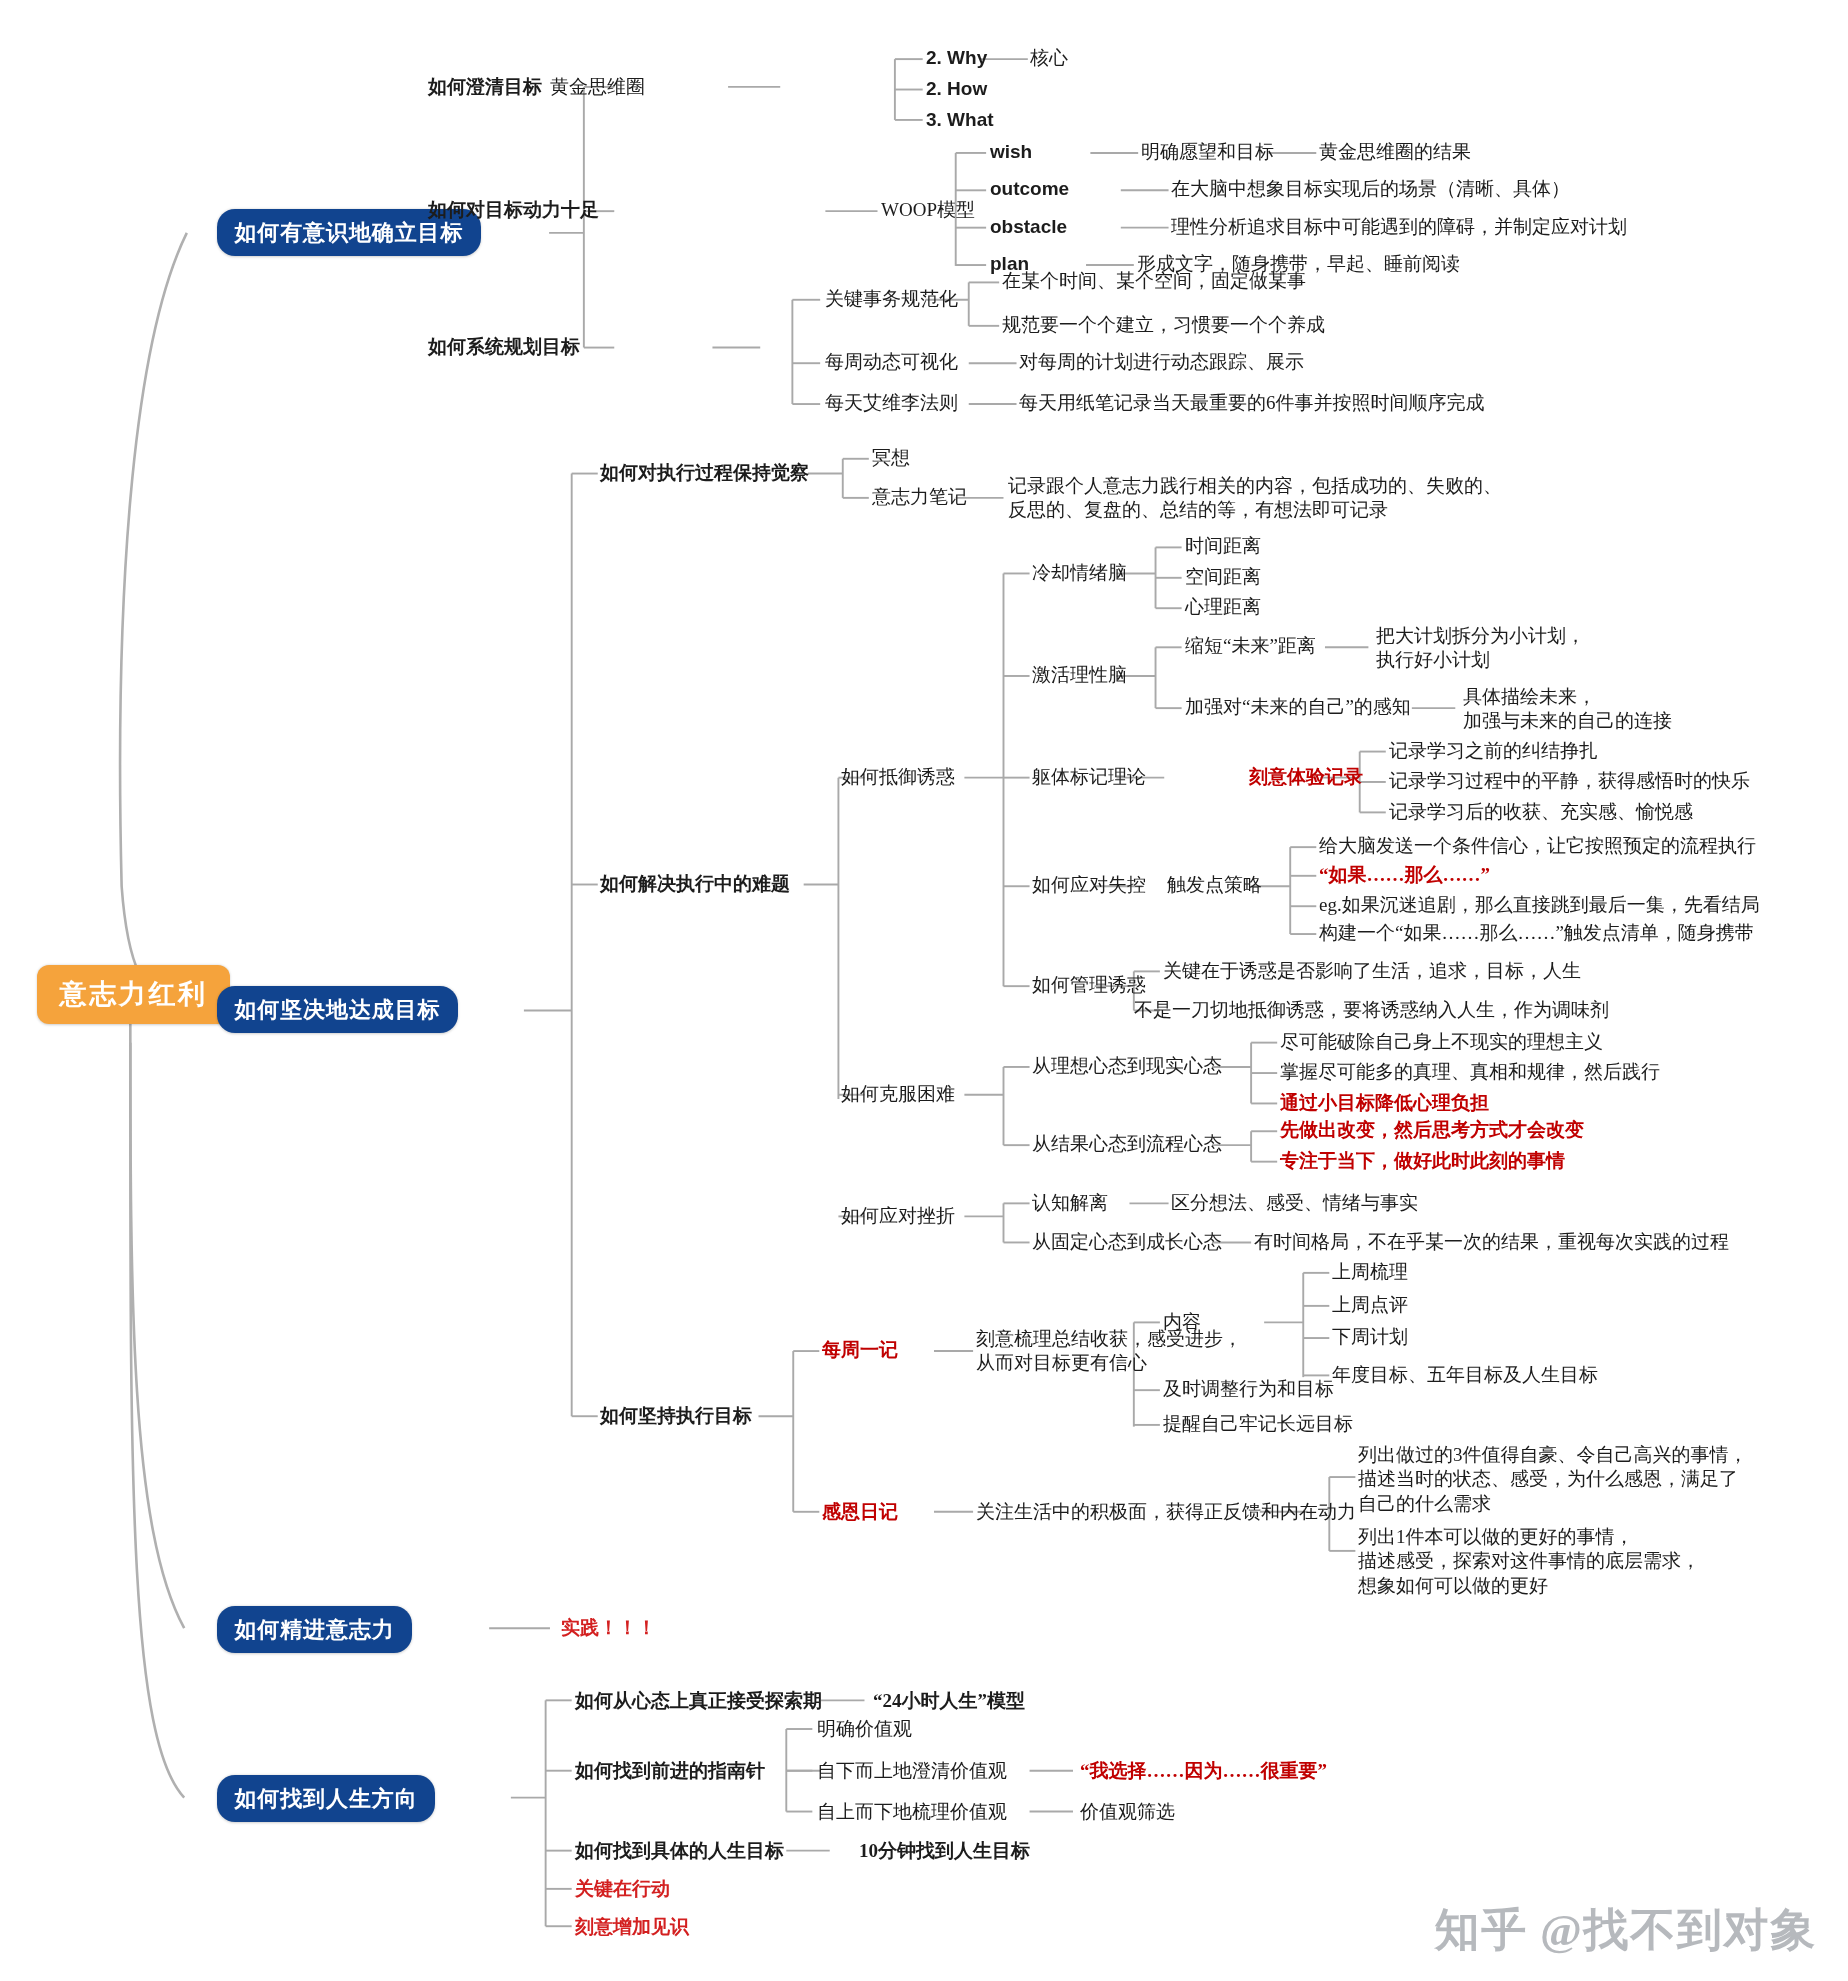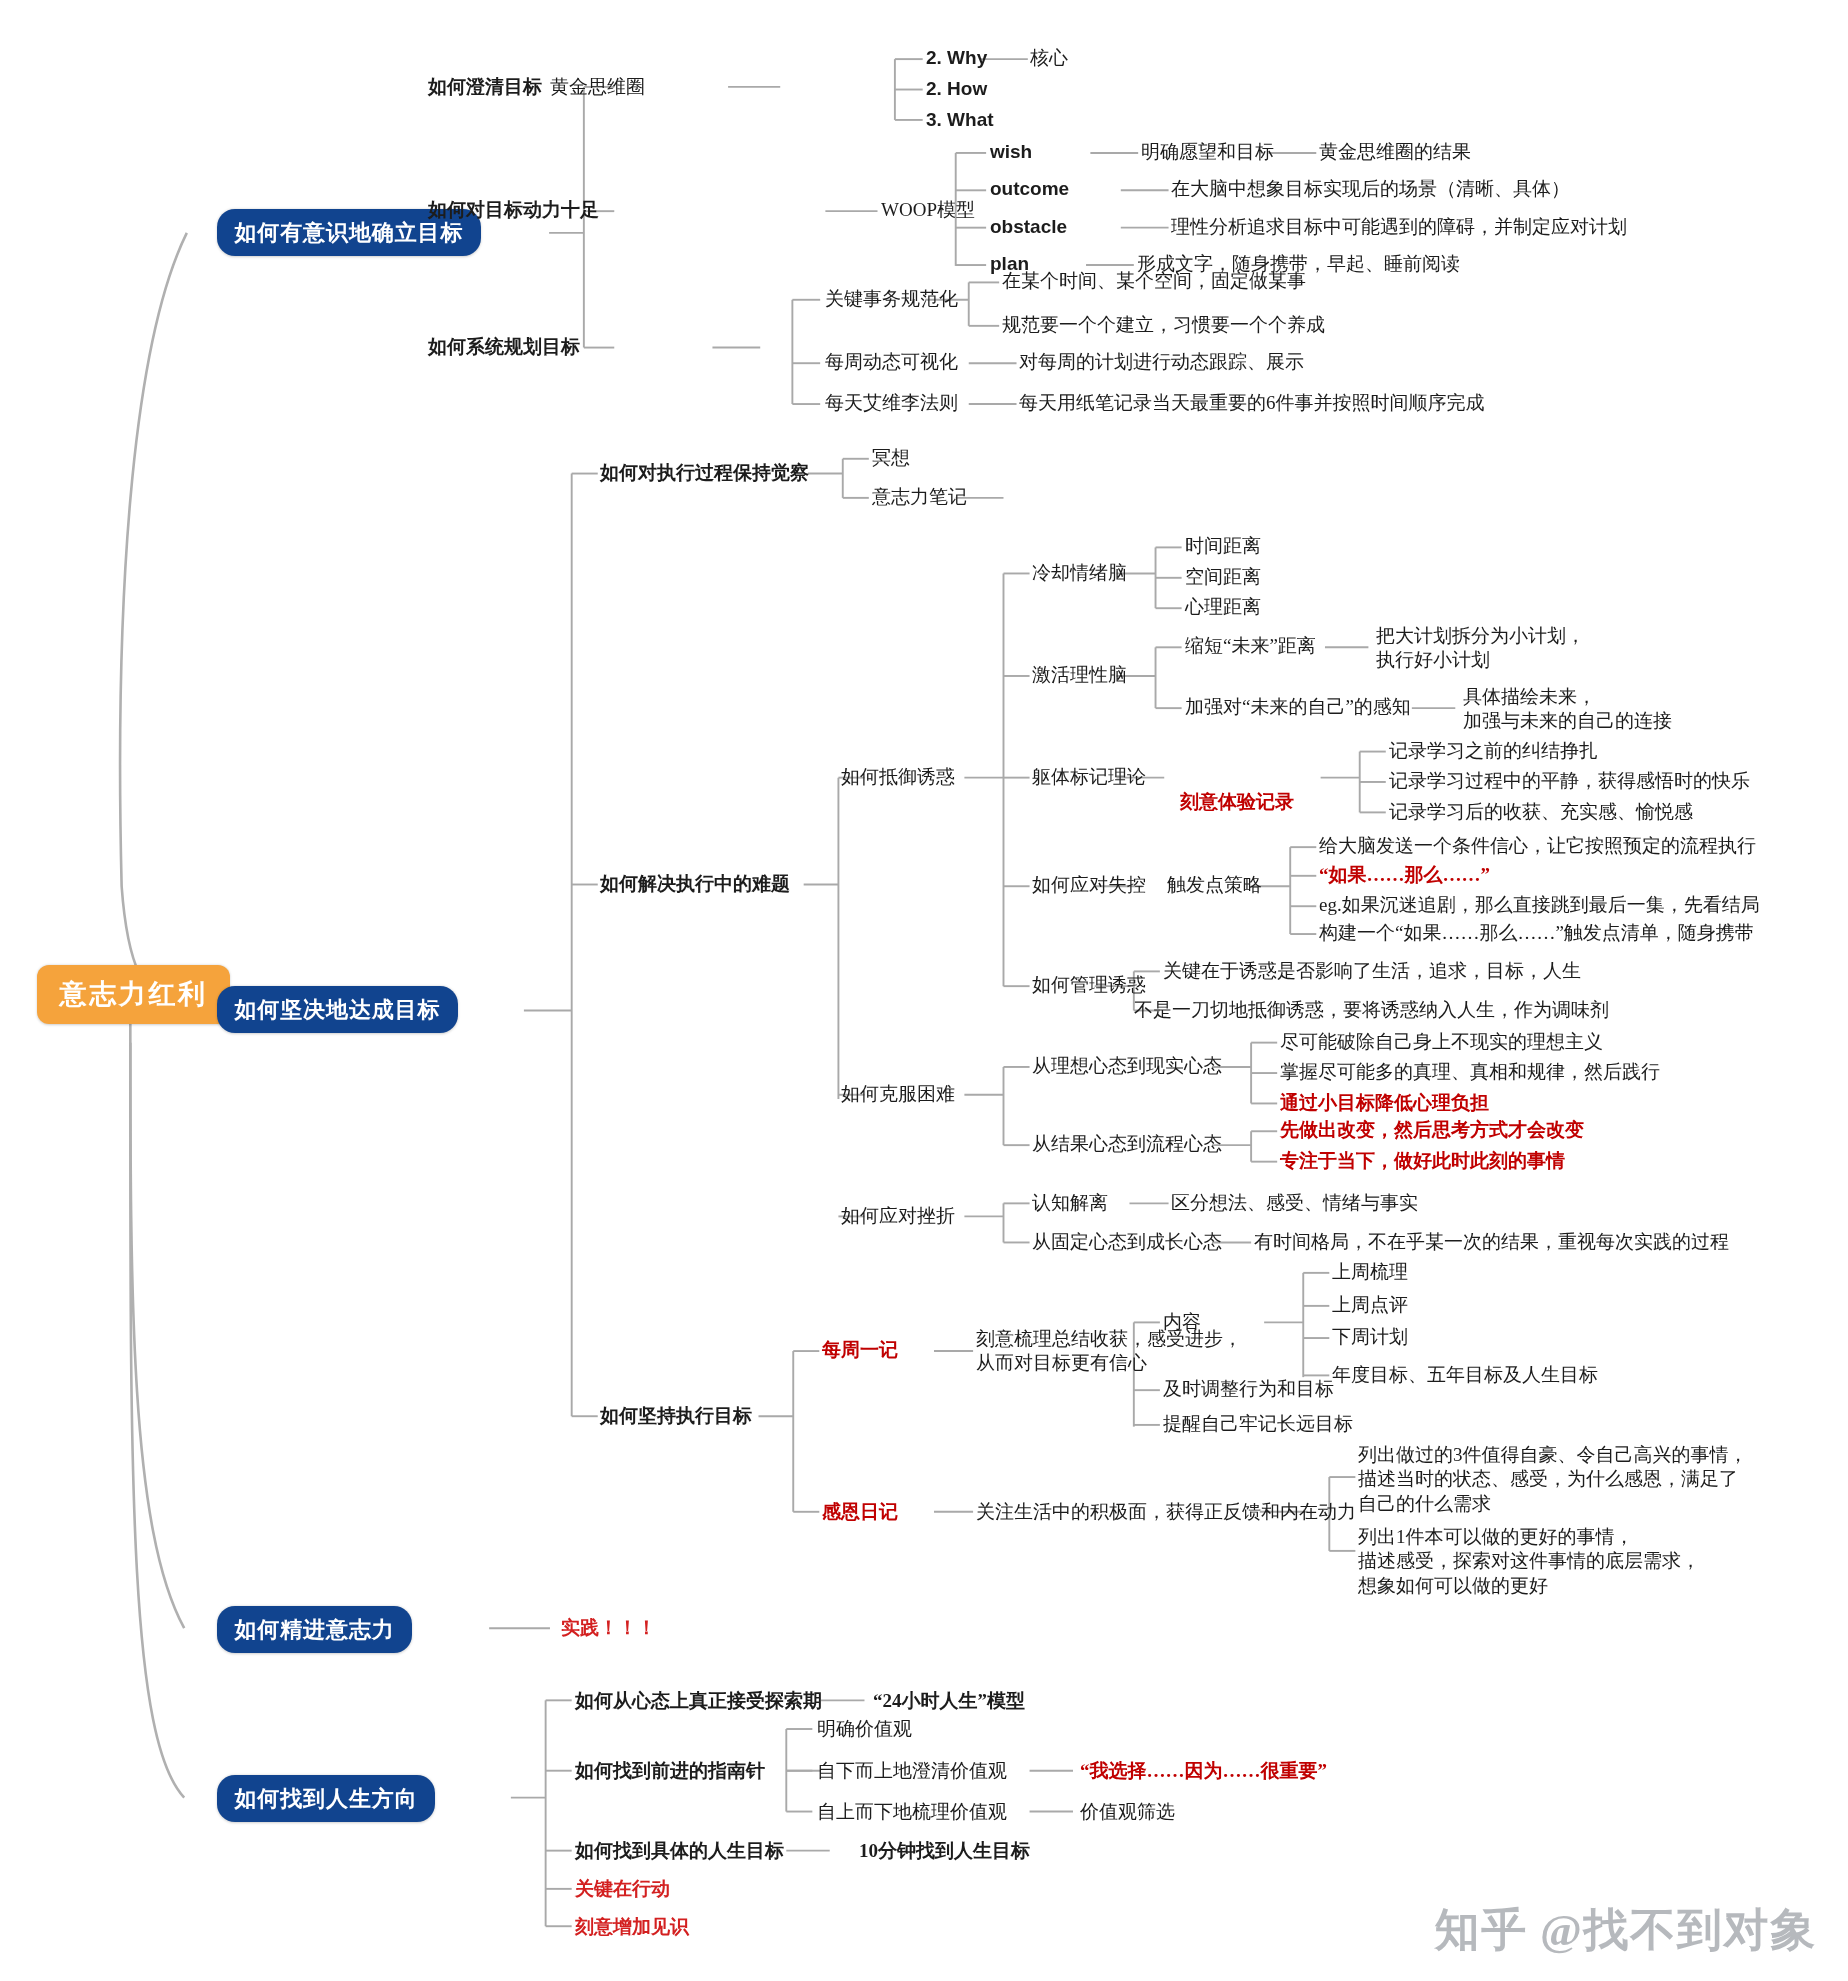--- a/index.html
+++ b/index.html
@@ -264,40 +264,42 @@
   <div class="node t" style="left:825px; top:350px;">每周动态可视化</div>
   <div class="node t" style="left:1019px; top:350px;">对每周的计划进行动态跟踪、展示</div>
   <div class="node t" style="left:825px; top:391px;">每天艾维李法则</div>
   <div class="node t" style="left:1019px; top:391px;">每天用纸笔记录当天最重要的6件事并按照时间顺序完成</div>
 
   <div class="node l1" style="left:217px; top:986px;">如何坚决地达成目标</div>
 
   <div class="node t b" style="left:600px; top:461px;">如何对执行过程保持觉察</div>
   <div class="node t" style="left:872px; top:446px;">冥想</div>
   <div class="node t" style="left:872px; top:485px;">意志力笔记</div>
+  <div class="node t" style="left:1008px; top:474px;">记录跟个人意志力践行相关的内容，包括成功的、失败的、
+反思的、复盘的、总结的等，有想法即可记录</div>
 
   <div class="node t b" style="left:600px; top:872px;">如何解决执行中的难题</div>
 
   <div class="node t" style="left:841px; top:765px;">如何抵御诱惑</div>
 
   <div class="node t" style="left:1032px; top:561px;">冷却情绪脑</div>
   <div class="node t" style="left:1185px; top:534px;">时间距离</div>
   <div class="node t" style="left:1185px; top:565px;">空间距离</div>
   <div class="node t" style="left:1185px; top:595px;">心理距离</div>
 
   <div class="node t" style="left:1032px; top:663px;">激活理性脑</div>
   <div class="node t" style="left:1185px; top:634px;">缩短“未来”距离</div>
   <div class="node t" style="left:1376px; top:624px;">把大计划拆分为小计划，
 执行好小计划</div>
   <div class="node t" style="left:1185px; top:695px;">加强对“未来的自己”的感知</div>
   <div class="node t" style="left:1463px; top:685px;">具体描绘未来，
 加强与未来的自己的连接</div>
 
   <div class="node t" style="left:1032px; top:765px;">躯体标记理论</div>
-  <div class="node t red" style="left:1180px; top:765px;margin-top:25px;">刻意体验记录</div>
+  <div class="node t red" style="left:1249px; top:765px;">刻意体验记录</div>
   <div class="node t" style="left:1389px; top:739px;">记录学习之前的纠结挣扎</div>
   <div class="node t" style="left:1389px; top:769px;">记录学习过程中的平静，获得感悟时的快乐</div>
   <div class="node t" style="left:1389px; top:800px;">记录学习后的收获、充实感、愉悦感</div>
 
   <div class="node t" style="left:1032px; top:873px;">如何应对失控</div>
   <div class="node t" style="left:1167px; top:873px;">触发点策略</div>
   <div class="node t" style="left:1319px; top:834px;">给大脑发送一个条件信心，让它按照预定的流程执行</div>
   <div class="node t red" style="left:1319px; top:863px;">“如果……那么……”</div>
   <div class="node t" style="left:1319px; top:893px;">eg.如果沉迷追剧，那么直接跳到最后一集，先看结局</div>
   <div class="node t" style="left:1319px; top:921px;">构建一个“如果……那么……”触发点清单，随身携带</div>

